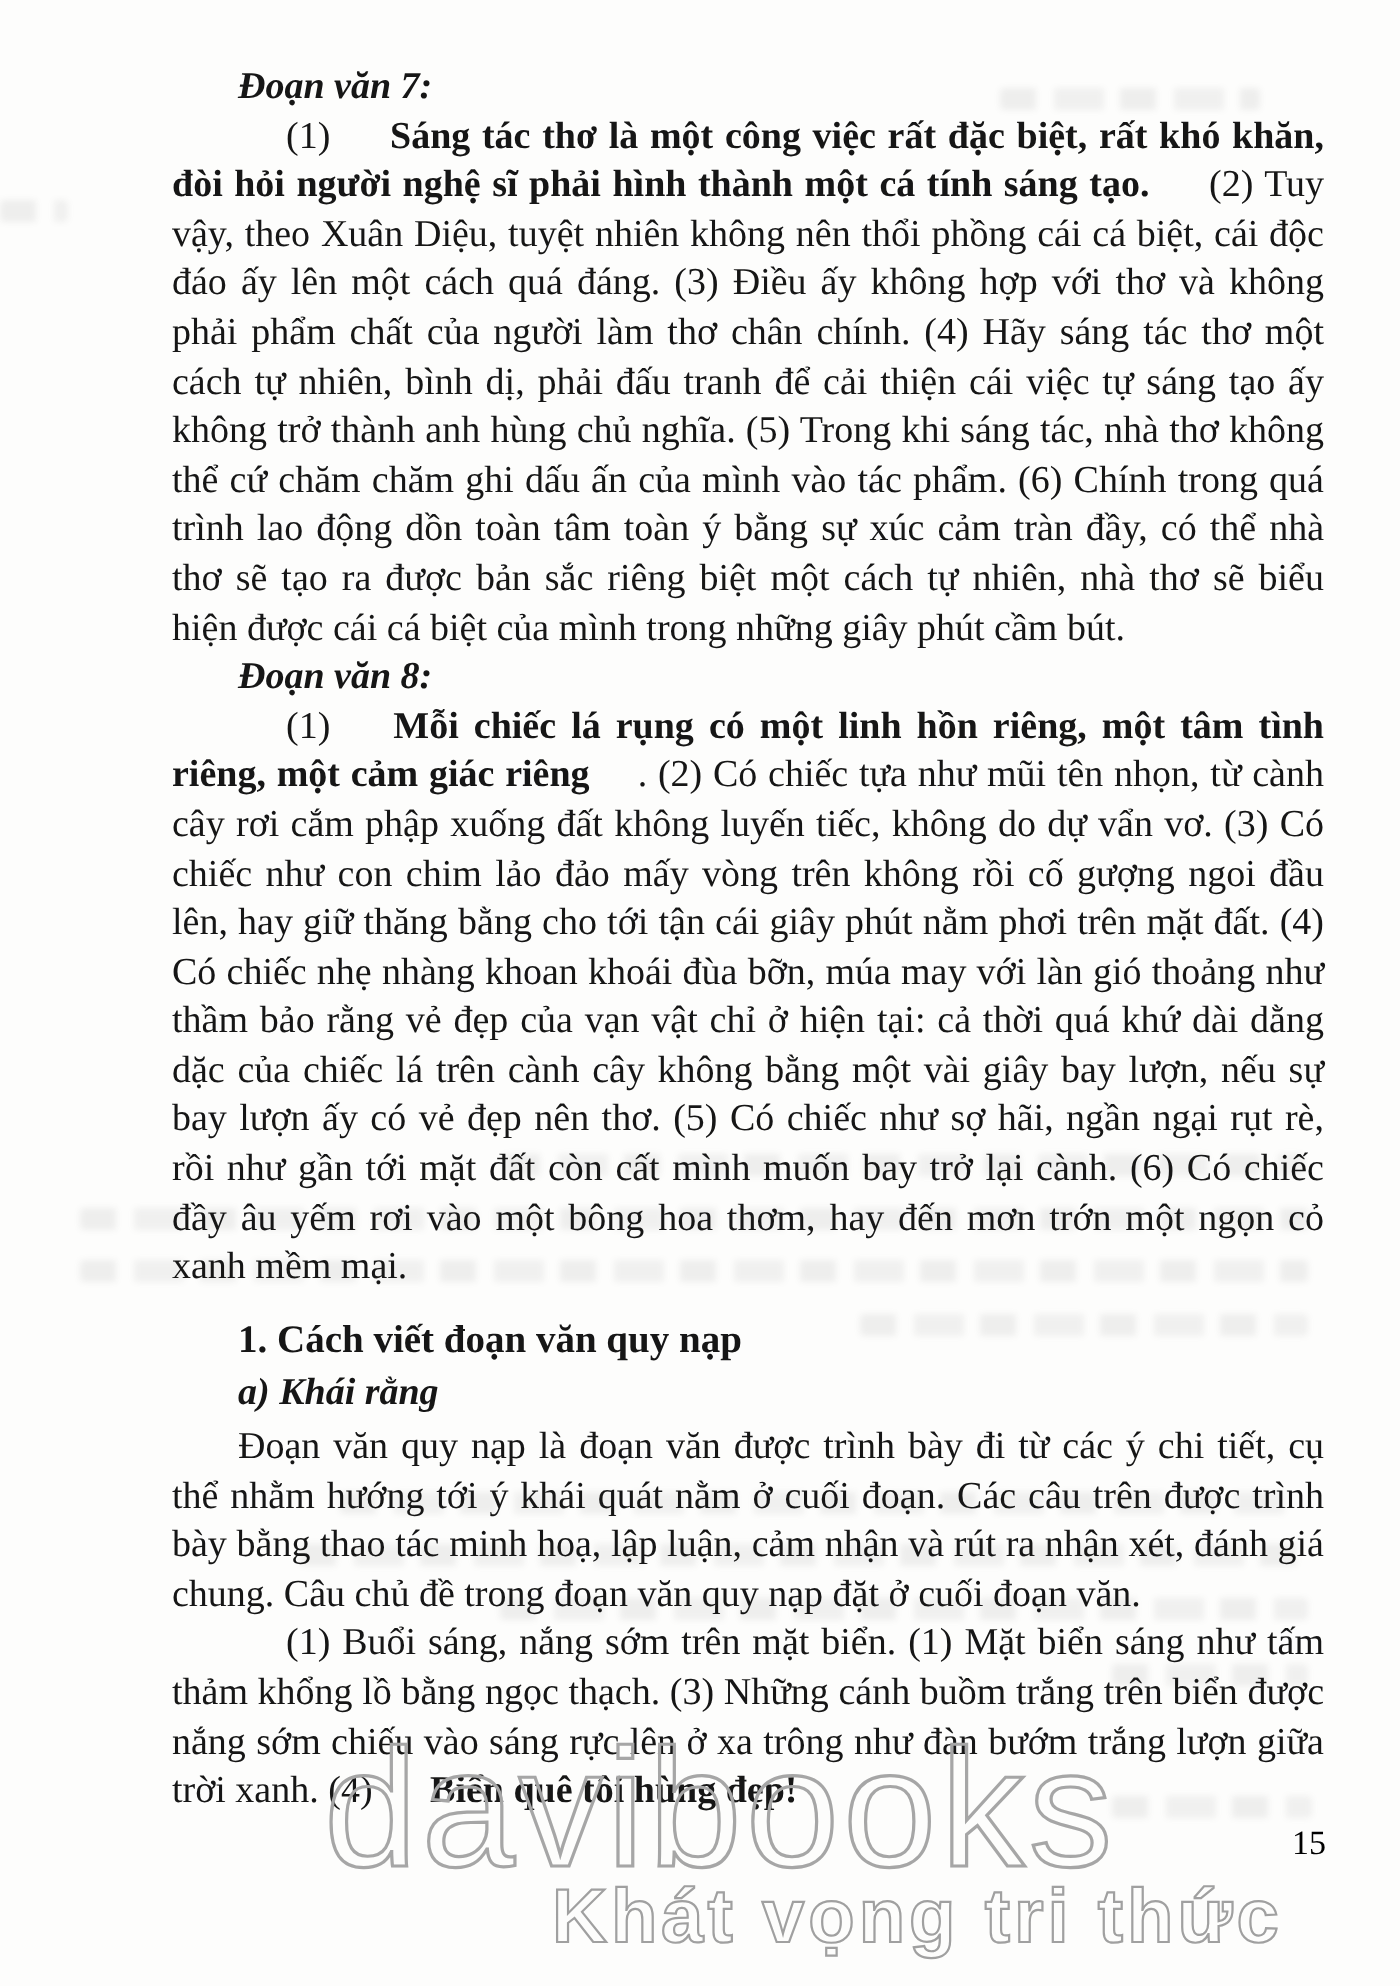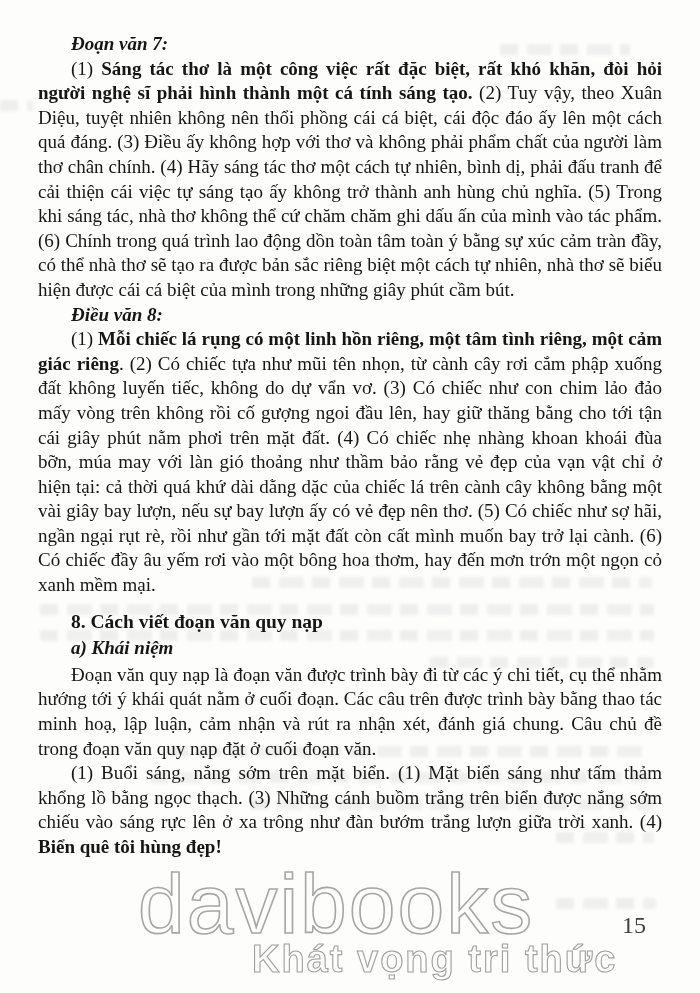--- a/index.html
+++ b/index.html
@@ -1,15 +1,15 @@
 <!DOCTYPE html>
 <html lang="vi"><head>
 <meta charset="utf-8">
 <style>
-  * { box-sizing: border-box; }
+  * { box-sizing: border-box; padding-left: 24px; }
   html, body { margin: 0; padding: 0; background: #e8e8e8; }
   .page {
     position: relative;
     width: 700px;
     height: 993px;
     margin: 0 auto;
     background: #fdfdfc;
     overflow: hidden;
     font-family: "Liberation Serif", "DejaVu Serif", serif;
     color: #161616;
@@ -87,22 +87,22 @@
     font-size: 38px;
     font-weight: bold;
     letter-spacing: 2px;
     -webkit-text-stroke: 1.1px #a0a0a0;
   }
   .page-number {
     position: absolute;
     z-index: 2;
     left: 622px;
     top: 912px;
-    font-size: 24px;
-    color: #404040;
+    font-size: 17px;
+    color: #000000;
   }
 </style>
 </head>
 <body>
 
 <div class="page">
 
   <div class="bleed" style="left:500px; top:44px;  width:130px;"></div>
   <div class="bleed" style="left:0px;   top:100px; width:34px;"></div>
   <div class="bleed" style="left:252px; top:577px; width:400px;"></div>
@@ -113,26 +113,26 @@
   <div class="bleed" style="left:150px; top:772px; width:500px;"></div>
   <div class="bleed" style="left:250px; top:799px; width:404px;"></div>
   <div class="bleed" style="left:556px; top:832px; width:98px;"></div>
   <div class="bleed" style="left:556px; top:898px; width:100px;"></div>
 
   <div class="content">
 
     <h3 class="heading-bi">Đoạn văn 7:</h3>
     <p><span>(1) </span><b>Sáng tác thơ là một công việc rất đặc biệt, rất khó khăn, đòi hỏi người nghệ sĩ phải hình thành một cá tính sáng tạo.</b><span> (2) Tuy vậy, theo Xuân Diệu, tuyệt nhiên không nên thổi phồng cái cá biệt, cái độc đáo ấy lên một cách quá đáng. (3) Điều ấy không hợp với thơ và không phải phẩm chất của người làm thơ chân chính. (4) Hãy sáng tác thơ một cách tự nhiên, bình dị, phải đấu tranh để cải thiện cái việc tự sáng tạo ấy không trở thành anh hùng chủ nghĩa. (5) Trong khi sáng tác, nhà thơ không thể cứ chăm chăm ghi dấu ấn của mình vào tác phẩm. (6) Chính trong quá trình lao động dồn toàn tâm toàn ý bằng sự xúc cảm tràn đầy, có thể nhà thơ sẽ tạo ra được bản sắc riêng biệt một cách tự nhiên, nhà thơ sẽ biểu hiện được cái cá biệt của mình trong những giây phút cầm bút.</span></p>
 
-    <h3 class="heading-bi">Điều văn 8:</h3>
+    <h3 class="heading-bi">Đoạn văn 8:</h3>
     <p><span>(1) </span><b>Mỗi chiếc lá rụng có một linh hồn riêng, một tâm tình riêng, một cảm giác riêng</b><span>. (2) Có chiếc tựa như mũi tên nhọn, từ cành cây rơi cắm phập xuống đất không luyến tiếc, không do dự vẩn vơ. (3) Có chiếc như con chim lảo đảo mấy vòng trên không rồi cố gượng ngoi đầu lên, hay giữ thăng bằng cho tới tận cái giây phút nằm phơi trên mặt đất. (4) Có chiếc nhẹ nhàng khoan khoái đùa bỡn, múa may với làn gió thoảng như thầm bảo rằng vẻ đẹp của vạn vật chỉ ở hiện tại: cả thời quá khứ dài dằng dặc của chiếc lá trên cành cây không bằng một vài giây bay lượn, nếu sự bay lượn ấy có vẻ đẹp nên thơ. (5) Có chiếc như sợ hãi, ngần ngại rụt rè, rồi như gần tới mặt đất còn cất mình muốn bay trở lại cành. (6) Có chiếc đầy âu yếm rơi vào một bông hoa thơm, hay đến mơn trớn một ngọn cỏ xanh mềm mại.</span></p>
 
-    <h2 class="heading-plain">8. Cách viết đoạn văn quy nạp</h2>
+    <h2 class="heading-plain">1. Cách viết đoạn văn quy nạp</h2>
 
-    <h4 class="sub-heading">a) Khái niệm</h4>
+    <h4 class="sub-heading">a) Khái rằng</h4>
     <p class="italic-para">Đoạn văn quy nạp là đoạn văn được trình bày đi từ các ý chi tiết, cụ thể nhằm hướng tới ý khái quát nằm ở cuối đoạn. Các câu trên được trình bày bằng thao tác minh hoạ, lập luận, cảm nhận và rút ra nhận xét, đánh giá chung. Câu chủ đề trong đoạn văn quy nạp đặt ở cuối đoạn văn.</p>
 
     <p><span>(1) Buổi sáng, nắng sớm trên mặt biển. (1) Mặt biển sáng như tấm thảm khổng lồ bằng ngọc thạch. (3) Những cánh buồm trắng trên biển được nắng sớm chiếu vào sáng rực lên ở xa trông như đàn bướm trắng lượn giữa trời xanh. (4) </span><b>Biển quê tôi hùng đẹp!</b></p>
 
   </div>
 
   <div class="watermark watermark-brand">davibooks</div>
   <div class="watermark watermark-slogan">Khát vọng tri thức</div>
 
   <div class="page-number">15</div>

